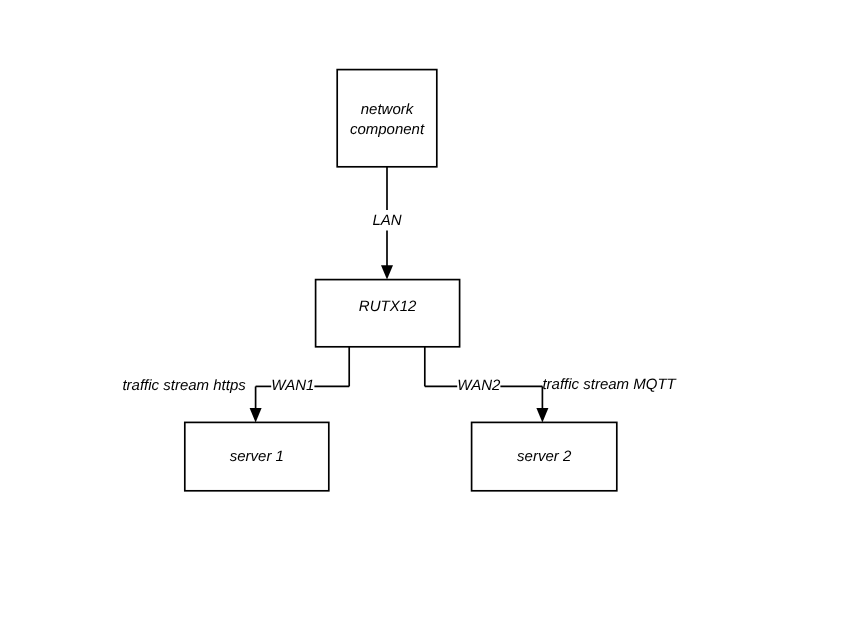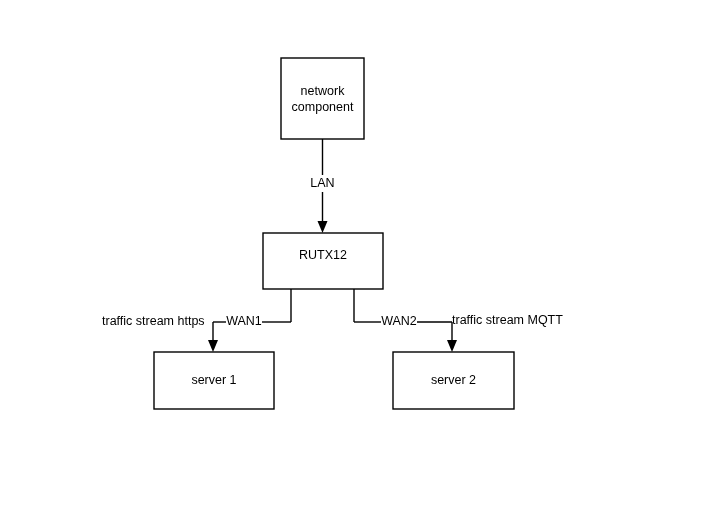--- a/index.html
+++ b/index.html
@@ -12,20 +12,21 @@
     width: 718px;
     height: 532px;
     font-family: "Liberation Sans", sans-serif;
     overflow: hidden;
   }
   #diagram-canvas {
     position: relative;
     width: 718px;
     height: 532px;
     background: #ffffff;
+    font-style: italic;
   }
   svg.diagram {
     display: block;
     width: 718px;
     height: 532px;
   }
   .node-box {
     fill: #ffffff;
     stroke: #000000;
     stroke-width: 1.4;

